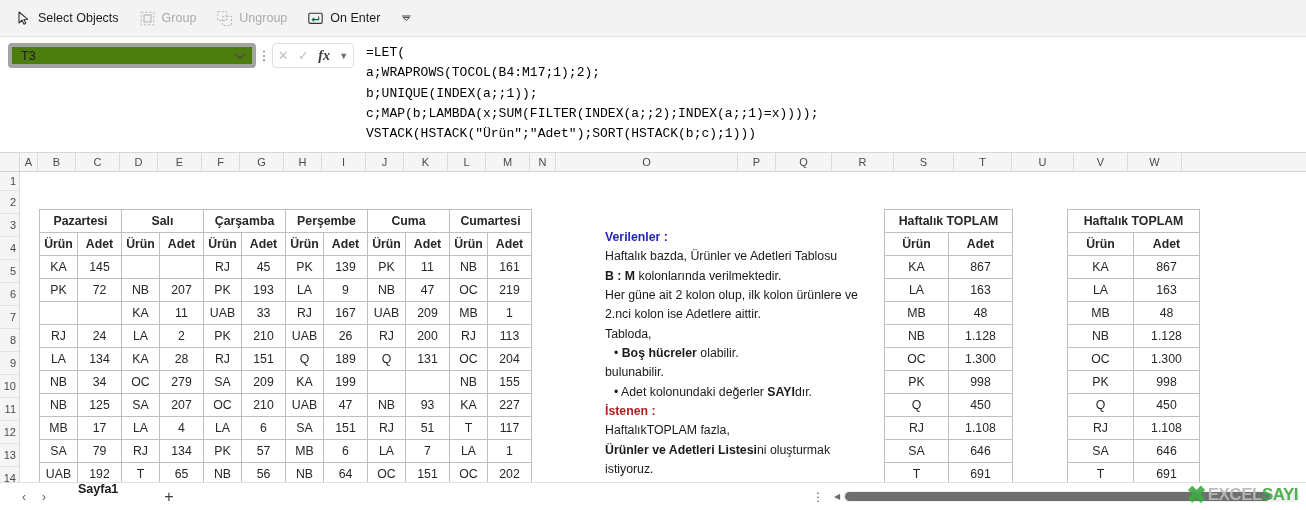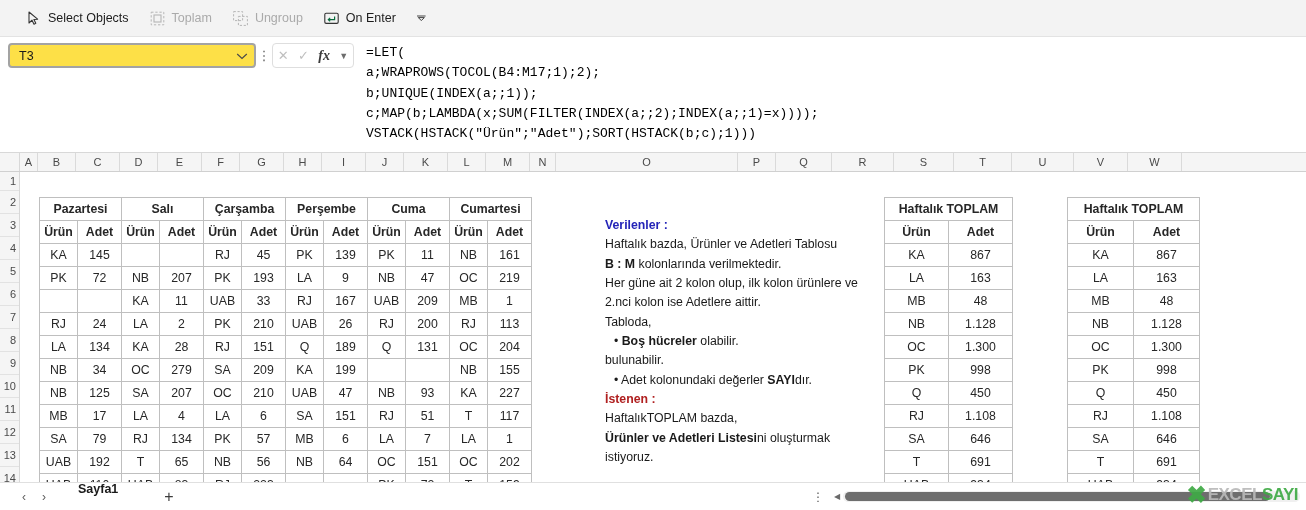--- a/index.html
+++ b/index.html
@@ -12,21 +12,21 @@
     -webkit-font-smoothing: antialiased;
   }
 
   
   #ribbon {
     height: 37px;
     background: #f3f3f3;
     border-bottom: 1px solid #e3e3e3;
     display: flex;
     align-items: center;
-    padding: 0 16px;
+    padding: 0 6px;
     gap: 2px;
   }
   .rb-btn {
     display: flex;
     align-items: center;
     gap: 6px;
     height: 28px;
     padding: 0 9px;
     border-radius: 4px;
     font-size: 12.5px;
@@ -48,23 +48,23 @@
     align-items: flex-start;
     background: #ffffff;
     height: 116px;
     border-bottom: 1px solid #d8d8d8;
     padding-top: 6px;
   }
   #namebox {
     width: 248px;
     height: 25px;
     margin-left: 8px;
-    border: 2px solid #a3a3a3;
+    border: 4px solid #a3a3a3;
     border-radius: 4px;
-    background: #fde047;
+    background: #4d7c0f;
     display: flex; align-items: center;
     padding: 0 6px 0 9px;
     font-size: 12.5px;
     color: #1a1a1a;
     flex: 0 0 248px;
   }
   #namebox .nb-val { flex: 1; }
   #nb-dots {
     width: 16px; height: 25px;
     display:flex; align-items:center; justify-content:center;
@@ -139,21 +139,21 @@
     background: #f5f5f5;
   }
   #rowhdr .rh.r1 { height: 19px; }
   #sheet {
     position: relative;
     flex: 1;
     background: #ffffff;
   }
 
   
-  .blk { position: absolute; }
+  .blk { position: absolute; margin-top: 12px; }
 
   table.xl { border-collapse: collapse; table-layout: fixed; }
   table.xl td {
     border: 1px solid #bfbfbf;
     height: 23px;
     font-size: 12.3px;
     color: #272727;
     text-align: center;
     padding: 0;
     background: #fff;
@@ -260,21 +260,21 @@
       <path d="M4 2 L4 13 L7 10.2 L9 14.2 L10.8 13.3 L8.9 9.5 L12.6 9.2 Z" fill="none" stroke="#333" stroke-width="1.1" stroke-linejoin="round"></path>
     </svg>
     <span>Select Objects</span>
   </div>
 
   <div class="rb-btn disabled">
     <svg class="rb-ico" viewBox="0 0 17 17">
       <rect x="2.2" y="2.2" width="12.6" height="12.6" fill="none" stroke="#b5b5b5" stroke-width="1" stroke-dasharray="2.3 1.8"></rect>
       <rect x="5" y="5" width="7" height="7" fill="none" stroke="#b5b5b5" stroke-width="1.1"></rect>
     </svg>
-    <span>Toplam</span>
+    <span>Group</span>
   </div>
 
   <div class="rb-btn disabled">
     <svg class="rb-ico" viewBox="0 0 17 17">
       <rect x="1.6" y="1.6" width="9" height="9" fill="none" stroke="#b5b5b5" stroke-width="1" stroke-dasharray="2.2 1.7"></rect>
       <rect x="6.4" y="6.4" width="9" height="9" fill="none" stroke="#b5b5b5" stroke-width="1" stroke-dasharray="2.2 1.7"></rect>
     </svg>
     <span>Ungroup</span>
   </div>
 
@@ -562,21 +562,21 @@
       <div class="n-blue">Verilenler :</div>
       <div class="ln">Haftalık bazda, Ürünler ve Adetleri Tablosu</div>
       <div class="ln"><b>B : M</b> <span>kolonlarında verilmektedir.</span></div>
       <div class="ln">Her güne ait 2 kolon olup, ilk kolon ürünlere ve</div>
       <div class="ln">2.nci kolon ise Adetlere aittir.</div>
       <div class="ln">Tabloda,</div>
       <div class="ln bullet">• <b>Boş hücreler</b><span> olabilir.</span></div>
       <div class="ln">bulunabilir.</div>
       <div class="ln bullet">• <span>Adet kolonundaki değerler </span><b>SAYI</b><span>dır.</span></div>
       <div class="n-red">İstenen :</div>
-      <div class="ln">HaftalıkTOPLAM bazda,</div>
+      <div class="ln">HaftalıkTOPLAM fazla,</div>
       <div class="ln"><b>Ürünler ve Adetleri Listesi</b><span>ni oluşturmak</span></div>
       <div class="ln">istiyoruz.</div>
 
     </div>
 
     <div class="blk" style="left:864px; top:25px;">
       <table class="xl" id="res1">
           <colgroup>
             <col style="width: 64px;">
             <col style="width: 64px;">

